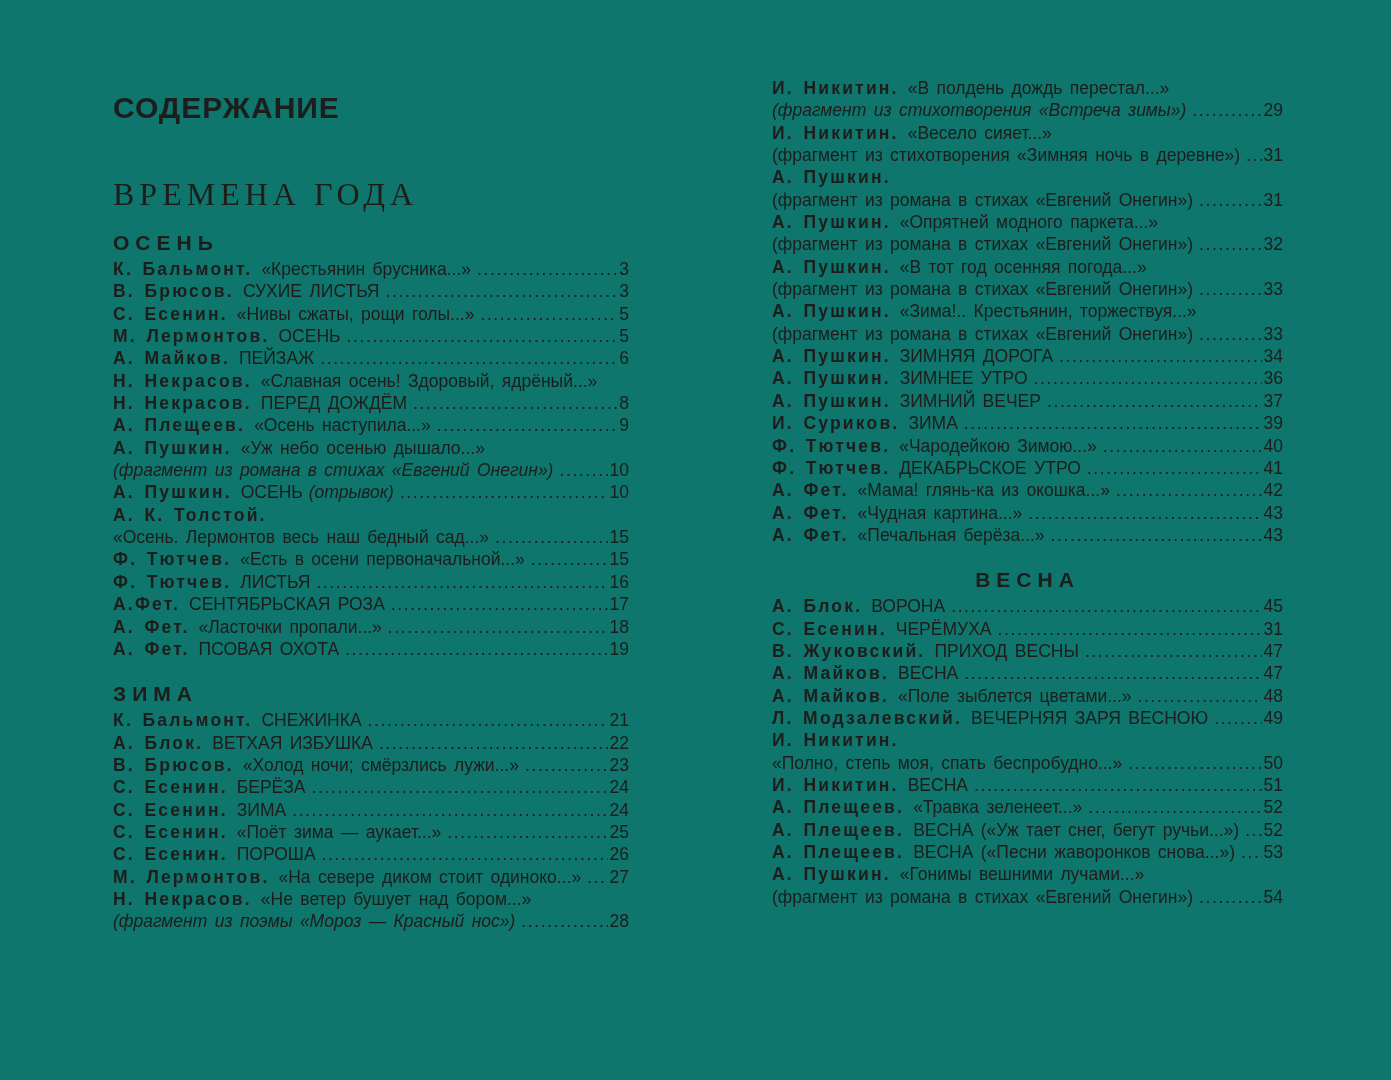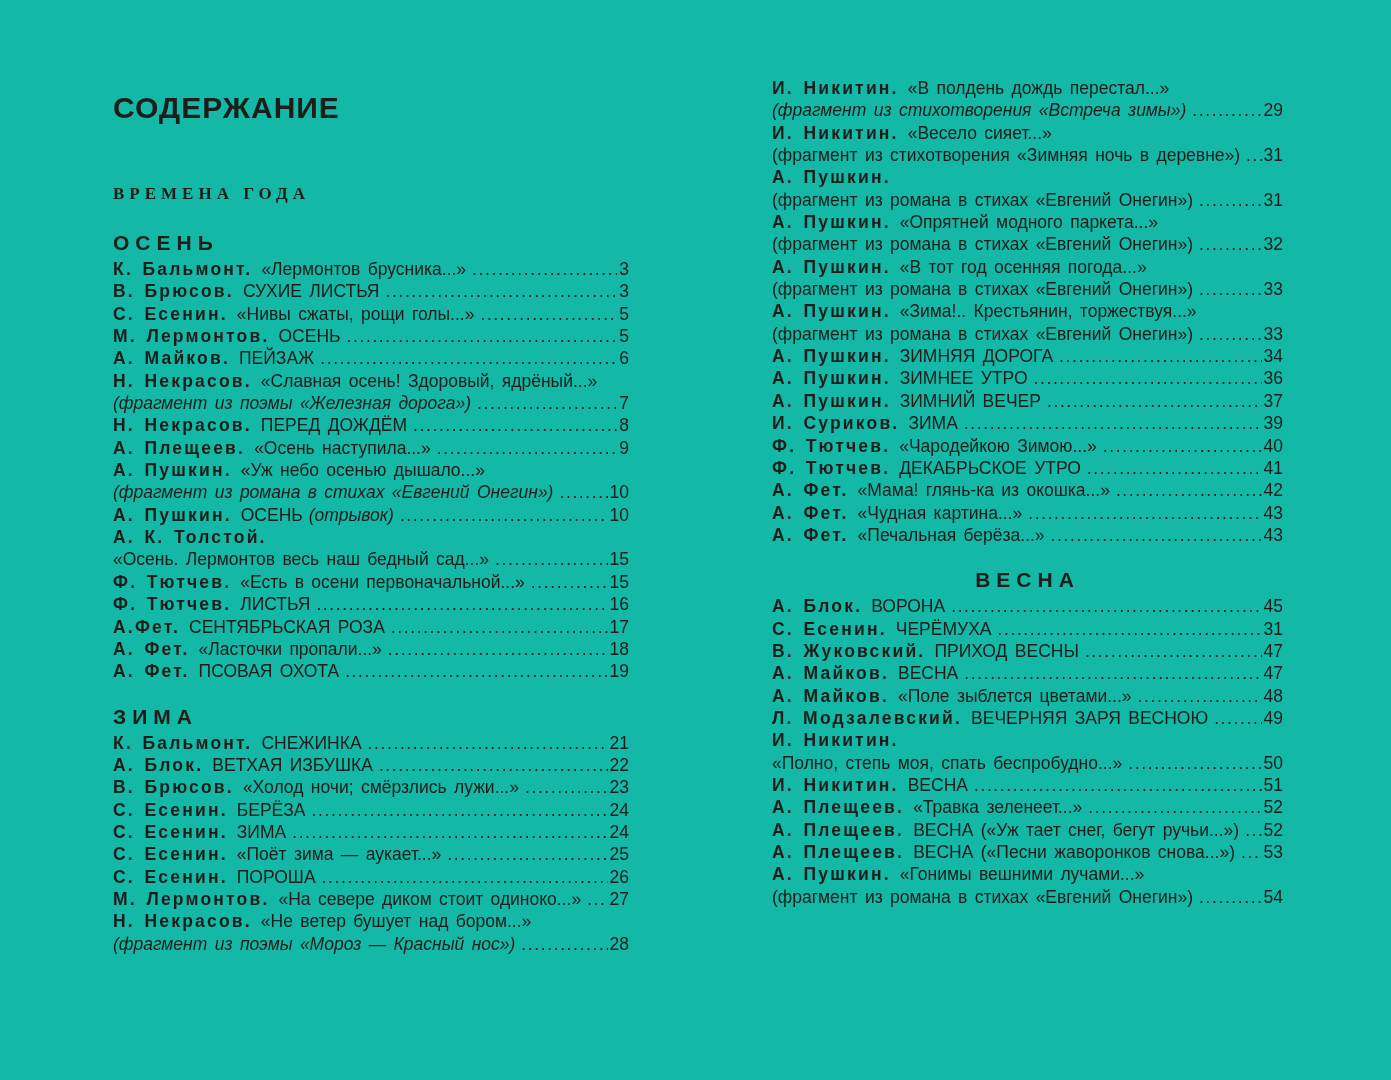--- a/index.html
+++ b/index.html
@@ -1,39 +1,39 @@
 <!DOCTYPE html>
 <html lang="ru"><head>
 <meta charset="utf-8">
 <style>
   html, body { margin: 0; padding: 0; background: #e8e8e8; }
   .page {
     position: relative;
     width: 1391px;
     height: 1080px;
-    background: #14b8a6;
+    background: #0f766e;
     color: #1d1d1b;
     font-family: "Liberation Sans", sans-serif;
     overflow: hidden;
     margin: 0 auto;
   }
   .col { position: absolute; top: 0; }
   .col-left  { left: 113px; width: 516px; top: 92px; }
   .col-right { left: 772px; width: 511px; top: 75px; text-align: center; }
 
   .page-title {
     font-size: 30px;
     font-weight: bold;
     letter-spacing: 1px;
     line-height: 32px;
   }
   .part-title {
     font-family: "Liberation Serif", serif;
-    font-weight: 700;
-    font-size: 17px;
+    font-weight: 400;
+    font-size: 32px;
     letter-spacing: 5px;
     line-height: 30px;
     margin-top: 55px;
   }
   .section-heading {
     font-size: 21px;
     font-weight: bold;
     letter-spacing: 6px;
     line-height: 25px;
     margin-top: 21px;
@@ -71,21 +71,21 @@
 <body>
 
 <div class="page">
   <div class="col col-left">
     <div class="page-title">СОДЕРЖАНИЕ</div>
     <div class="part-title">ВРЕМЕНА ГОДА</div>
     <div class="rows">
         <div class="section-heading">ОСЕНЬ</div>
         <div class="row">
           <span class="part author">К. Бальмонт.</span>
-          <span class="part regular">«Лермонтов брусника...»</span>
+          <span class="part regular">«Крестьянин брусника...»</span>
           <span class="leader"></span>
           <span class="pg">3</span>
         </div>
         <div class="row">
           <span class="part author">В. Брюсов.</span>
           <span class="part regular">СУХИЕ ЛИСТЬЯ</span>
           <span class="leader"></span>
           <span class="pg">3</span>
         </div>
         <div class="row">
@@ -102,25 +102,20 @@
         </div>
         <div class="row">
           <span class="part author">А. Майков.</span>
           <span class="part regular">ПЕЙЗАЖ</span>
           <span class="leader"></span>
           <span class="pg">6</span>
         </div>
         <div class="row">
           <span class="part author">Н. Некрасов.</span>
           <span class="part regular">«Славная осень! Здоровый, ядрёный...»</span>
-        </div>
-        <div class="row">
-          <span class="part italic">(фрагмент из поэмы «Железная дорога»)</span>
-          <span class="leader"></span>
-          <span class="pg">7</span>
         </div>
         <div class="row">
           <span class="part author">Н. Некрасов.</span>
           <span class="part regular">ПЕРЕД ДОЖДЁМ</span>
           <span class="leader"></span>
           <span class="pg">8</span>
         </div>
         <div class="row">
           <span class="part author">А. Плещеев.</span>
           <span class="part regular">«Осень наступила...»</span>

